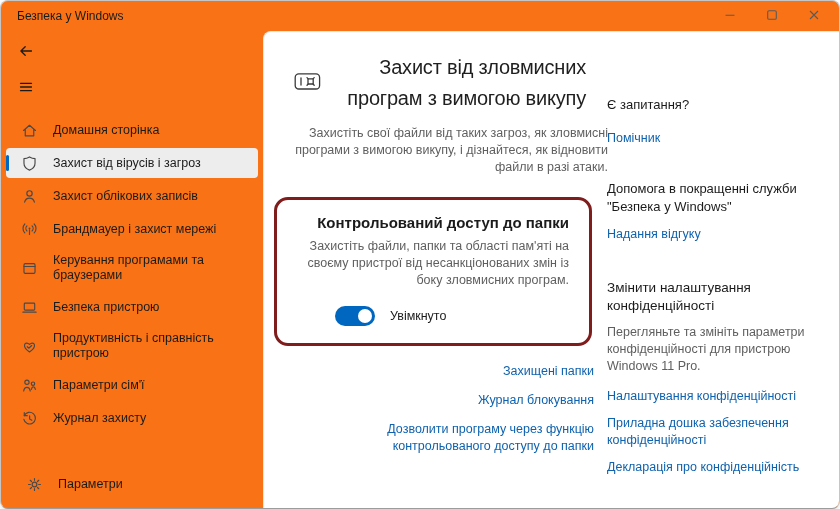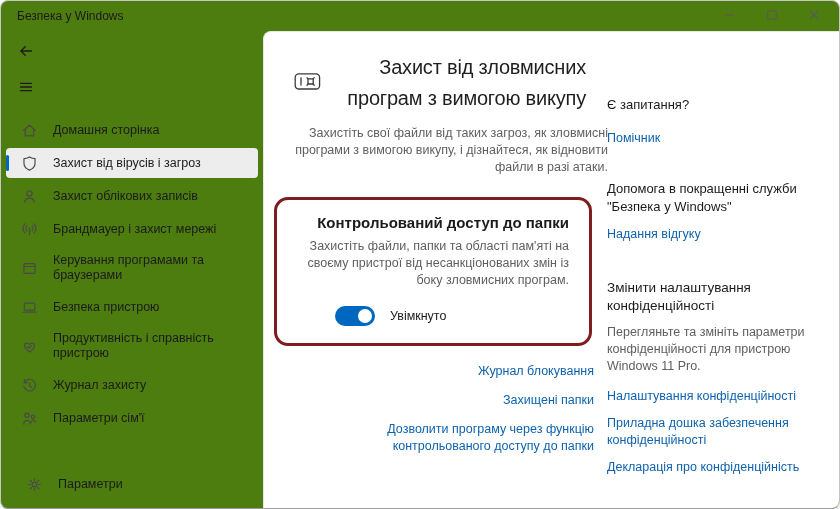--- a/index.html
+++ b/index.html
@@ -1,19 +1,19 @@
 <!DOCTYPE html>
 <html><head>
 <meta charset="utf-8">
 <style>
   * { box-sizing: border-box; margin: 0; padding: 0; }
   html,body { width:840px; height:509px; background:#fff; overflow:hidden;
     font-family:"Liberation Sans","DejaVu Sans",sans-serif; -webkit-font-smoothing:antialiased; }
 
-  .window { position:absolute; inset:0; background:#4d7c0f; border:1px solid #c6c6c6;
+  .window { position:absolute; inset:0; background:#f97316; border:1px solid #c6c6c6;
     border-bottom-color:#9c9c9c; border-radius:8px; overflow:hidden;
     box-shadow:0 2px 5px rgba(0,0,0,.12); }
 
   
   .titlebar { position:absolute; top:0; left:0; right:0; height:30px; }
   .app-title { position:absolute; left:16px; top:8px; font-size:12px; color:#1b1b1b; }
   .controls { position:absolute; right:4px; top:0; height:30px; display:flex; }
   .ctrl { width:42px; height:30px; display:flex; align-items:center; justify-content:center; cursor:default; }
   .ctrl svg { stroke:#5a5a5a; stroke-width:1.1; fill:none; }
 
@@ -192,39 +192,39 @@
               <path d="M5.9 8.2 l1.4 1.4 L10.1 7.1"></path>
             </svg>
         </span>
         <span class="lbl">Продуктивність і справність пристрою</span>
       </div>
 
       <div class="nav-item">
 
         <span class="ico">
           <svg width="17" height="17" viewBox="0 0 16 16">
-              <path d="M3.1 5.3 A5.5 5.5 0 1 1 2.7 8.8"></path>
-              <path d="M3.1 2.5 v2.8 h2.8"></path>
-              <path d="M8.1 5.6 V8.5 l2.1 1.2"></path>
-            </svg>
-        </span>
-        <span class="lbl">Журнал захисту</span>
-      </div>
-
-      <div class="nav-item">
-
-        <span class="ico">
-          <svg width="17" height="17" viewBox="0 0 16 16">
               <circle cx="5.6" cy="5" r="2"></circle>
               <circle cx="11.3" cy="6.3" r="1.6"></circle>
               <path d="M2.5 13.2 c0.4-2.3 1.7-3.5 3.1-3.5 s2.7 1.2 3.1 3.5"></path>
               <path d="M9.8 11.7 c0.3-1.5 0.9-2.3 1.5-2.5 1 0 1.9 0.8 2.2 2.5"></path>
             </svg>
         </span>
         <span class="lbl">Параметри сім'ї</span>
+      </div>
+
+      <div class="nav-item">
+
+        <span class="ico">
+          <svg width="17" height="17" viewBox="0 0 16 16">
+              <path d="M3.1 5.3 A5.5 5.5 0 1 1 2.7 8.8"></path>
+              <path d="M3.1 2.5 v2.8 h2.8"></path>
+              <path d="M8.1 5.6 V8.5 l2.1 1.2"></path>
+            </svg>
+        </span>
+        <span class="lbl">Журнал захисту</span>
       </div>
     </div>
 
     <div class="nav footer-item">
       <div class="nav-item">
 
         <span class="ico">
           <svg width="17" height="17" viewBox="0 0 16 16">
               <circle cx="8" cy="8" r="2.2"></circle>
               <path d="M8 2.4 v1.7 M8 11.9 v1.7 M2.4 8 h1.7 M11.9 8 h1.7 M4 4 l1.2 1.2 M10.8 10.8 L12 12 M12 4 l-1.2 1.2 M5.2 10.8 L4 12"></path>
@@ -257,22 +257,22 @@
         <p class="hl-desc">Захистіть файли, папки та області пам'яті на своєму пристрої від несанкціонованих змін із боку зловмисних програм.</p>
         <div class="toggle-row">
           <div class="toggle" role="switch" aria-checked="true">
             <span class="knob"></span>
           </div>
           <span class="toggle-label">Увімкнуто</span>
         </div>
       </div>
 
       <div class="main-links">
+        <a class="link">Захищені папки</a>
         <a class="link">Журнал блокування</a>
-        <a class="link">Захищені папки</a>
         <a class="link">Дозволити програму через функцію контрольованого доступу до папки</a>
       </div>
     </div>
 
     <div class="aside">
 
       <div class="sec1">
         <div class="aside-h">Є запитання?</div>
         <a class="link sec1-link" style="display:block">Помічник</a>
       </div>

